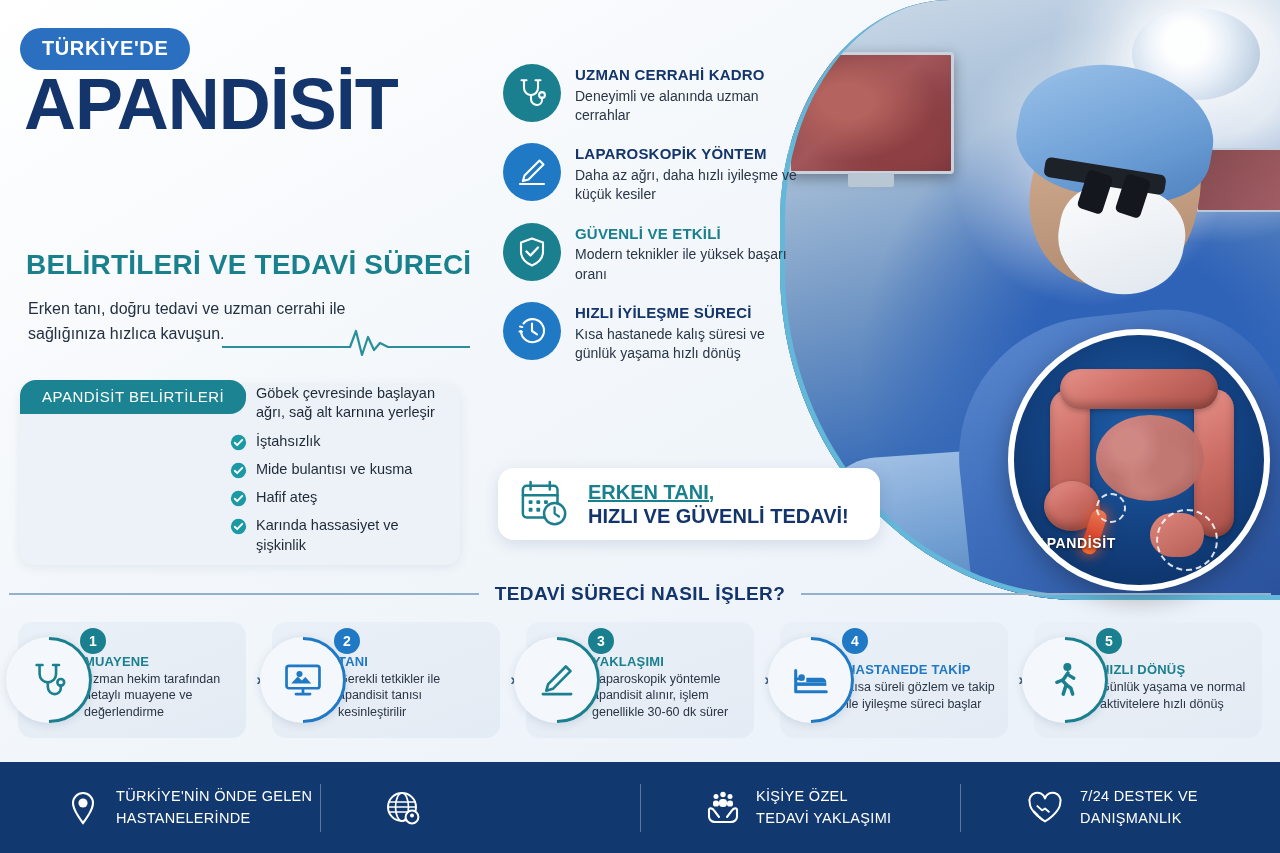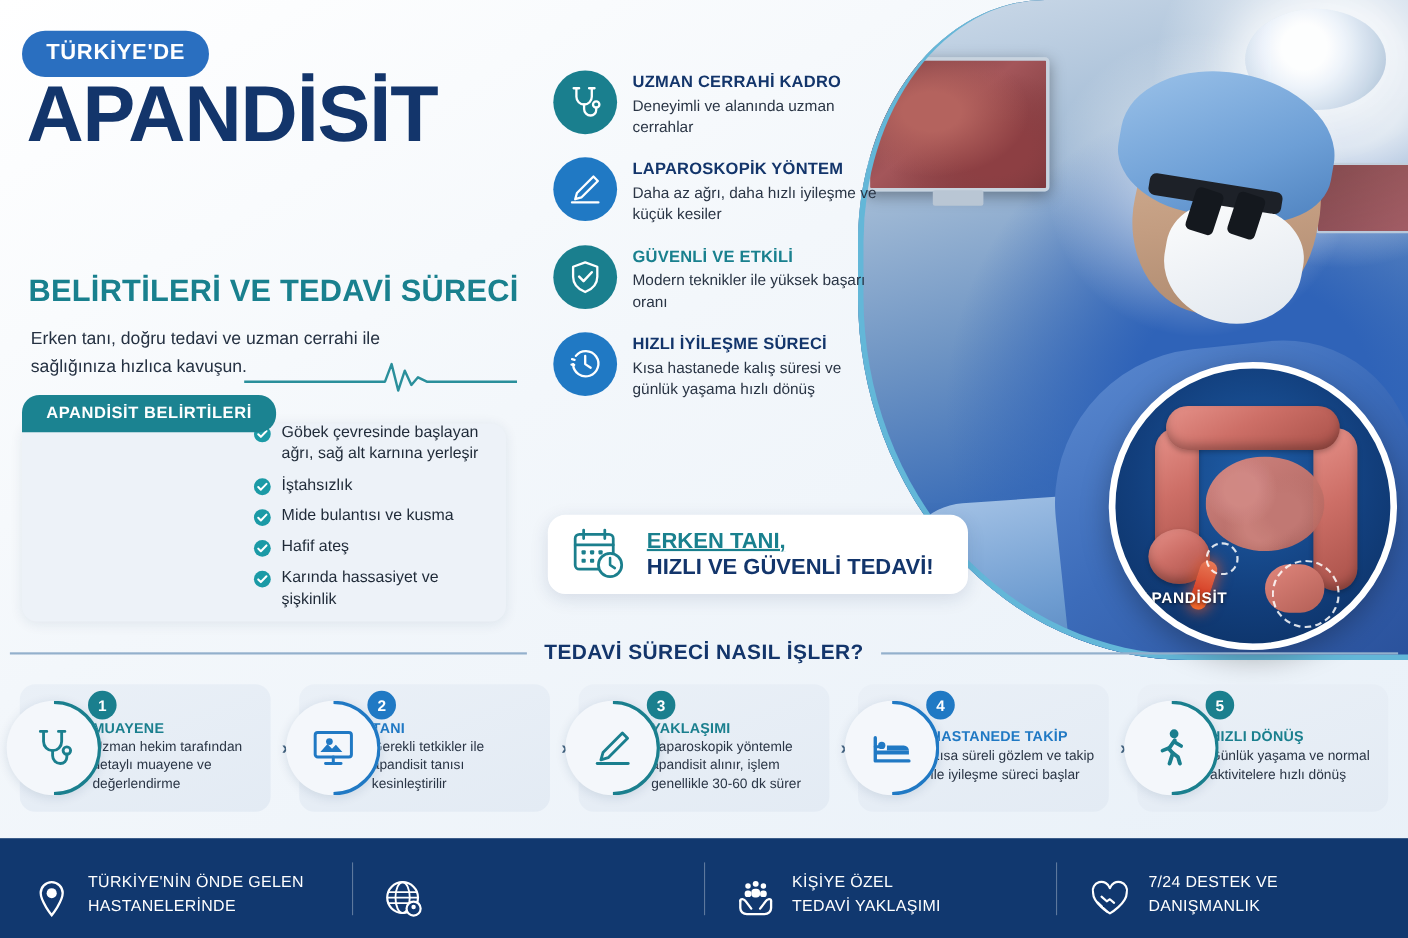--- a/index.html
+++ b/index.html
@@ -224,23 +224,23 @@
   .lede {
     position: absolute; left: 28px; top: 297px;
     color: #253142; font-size: 16px; line-height: 1.55; max-width: 390px;
   }
   .ecg {
     position: absolute; left: 222px; top: 325px; width: 248px; height: 34px;
   }
 
   
   .sym-tab {
-    position: absolute; left: 20px; top: 359px;
+    position: absolute; left: 20px; top: 380px;
     background: #1b8391; color: #fff;
-    font-weight: 700; font-size: 15px; letter-spacing: .5px;
+    font-weight: 400; font-size: 15px; letter-spacing: .5px;
     padding: 8px 22px 9px; border-radius: 16px 16px 16px 0;
     z-index: 3;
   }
   .sym-card {
     position: absolute; left: 20px; top: 385px;
     width: 440px; height: 180px;
     background: #edf2f8; border-radius: 14px;
     box-shadow: 0 2px 12px rgba(20,50,90,.09);
     display: flex; overflow: hidden; align-items: flex-end;
   }
@@ -338,22 +338,22 @@
   }
   .chev { color: #44637f; font-size: 17px; font-weight: 700; }
 
   
   .footer {
     position: absolute; left: 0; bottom: 0; width: 1280px; height: 91px;
     background: #11386f;
     display: flex; align-items: center;
   }
   .fitem {
-    flex: 1 1 0; display: flex; align-items: flex-end; gap: 14px;
-    padding-left: 28px; position: relative; height: 56px;
+    flex: 1 1 0; display: flex; align-items: center; gap: 14px;
+    padding-left: 64px; position: relative; height: 56px;
   }
   .fitem + .fitem::before {
     content: ""; position: absolute; left: 0; top: 4px; bottom: 4px; width: 1px;
     background: rgba(255,255,255,.32);
   }
   .ftx { color: #fff; font-size: 14.5px; line-height: 1.5; letter-spacing: .3px; font-weight: 400; }
 </style>
 </head>
 <body>
 

